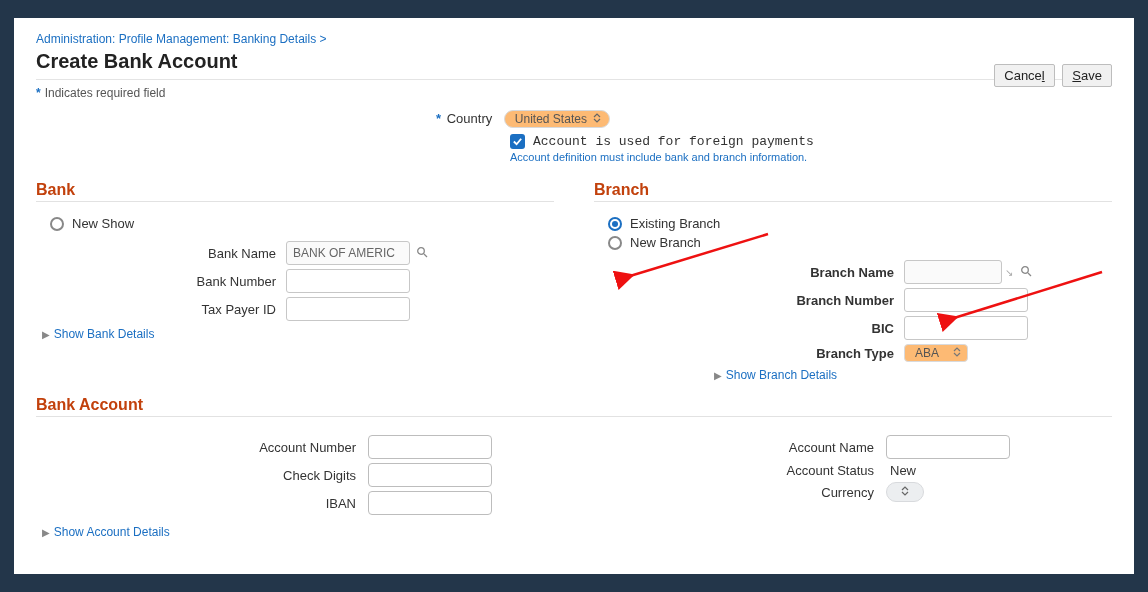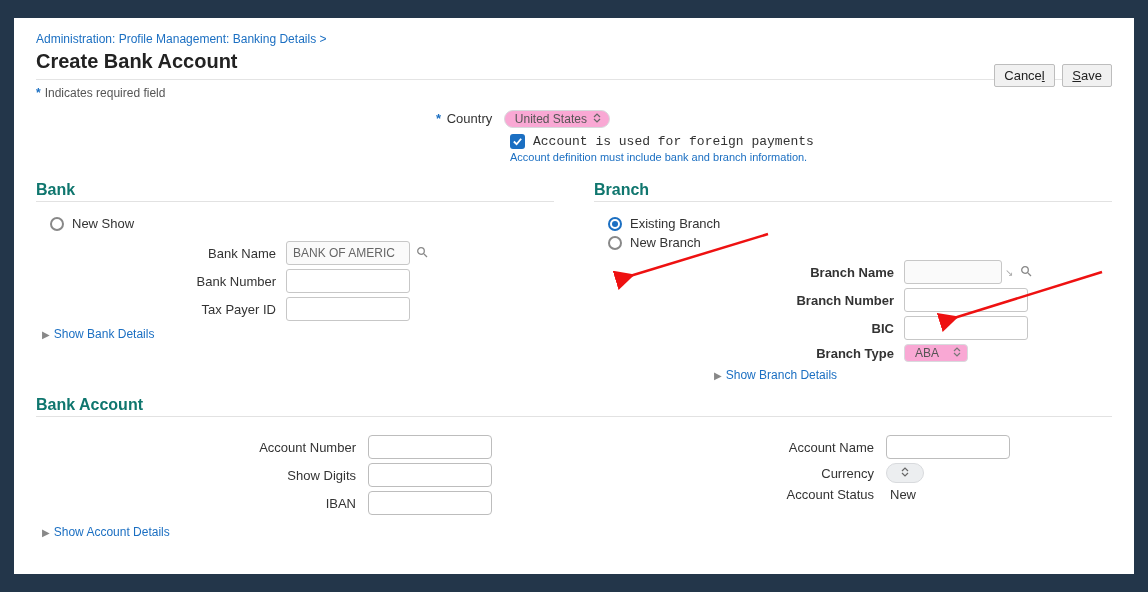--- a/index.html
+++ b/index.html
@@ -9,29 +9,29 @@
   h1.title{font-size:20px;font-weight:bold;margin:2px 0 6px 0;color:#222;}
   .top-actions{position:absolute;right:22px;top:46px;}
   .btn{background:#f1f1f1;border:1px solid #bdbdbd;border-radius:2px;padding:3px 9px;font-size:13px;color:#222;cursor:pointer;margin-left:4px;}
   .btn u{text-decoration:underline;}
   hr.sep{border:none;border-top:1px solid #e4e4e4;margin:4px 0 6px 0;}
   .req-note{font-size:12px;color:#555;margin:4px 0 10px 0;}
   .req-note .star{color:#1b6fc2;font-weight:bold;margin-right:4px;}
   .country-row{text-align:left;margin-left:400px;font-size:13px;}
   .country-row .star{color:#1b6fc2;font-weight:bold;margin-right:2px;}
   .country-row label{font-weight:normal;color:#333;margin-right:8px;}
-  .select-pill{display:inline-flex;align-items:center;background:#f9a8d4;border:1px solid #d8dadd;border-radius:11px;padding:1px 8px 1px 10px;font-size:12px;color:#555;}
+  .select-pill{display:inline-flex;align-items:center;background:#fdba74;border:1px solid #d8dadd;border-radius:11px;padding:1px 8px 1px 10px;font-size:12px;color:#555;}
   .select-pill .caret{margin-left:6px;font-size:10px;line-height:1;color:#666;}
   .chk-row{margin:6px 0 2px 474px;display:flex;align-items:center;gap:8px;font-family:Liberation Mono, monospace;}
   .chk{width:15px;height:15px;border-radius:3px;background:#1b6fc2;display:inline-flex;align-items:center;justify-content:center;}
   .chk svg{width:11px;height:11px;}
   .hint{color:#1b6fc2;font-size:11px;margin:2px 0 10px 474px;}
   .cols{display:flex;gap:40px;}
   .col{flex:1;}
-  h2.section{font-size:16px;font-weight:bold;color:#0f766e;margin:8px 0 2px 0;}
+  h2.section{font-size:16px;font-weight:bold;color:#c2410c;margin:8px 0 2px 0;}
   hr.section-sep{border:none;border-top:1px solid #e2e2e2;margin:2px 0 14px 0;}
   .radio-row{display:flex;align-items:center;gap:8px;margin:4px 0 4px 14px;font-size:13px;color:#333;}
   .radio{width:14px;height:14px;border:2px solid #888;border-radius:50%;display:inline-block;position:relative;box-sizing:border-box;}
   .radio.checked{border-color:#1b6fc2;}
   .radio.checked::after{content:"";position:absolute;top:2px;left:2px;width:6px;height:6px;background:#1b6fc2;border-radius:50%;}
   .form-row{display:flex;align-items:center;margin:4px 0;}
   .form-row label{width:240px;text-align:right;padding-right:10px;font-size:13px;color:#333;font-weight:bold;}
   .form-row label.light{font-weight:normal;}
   .txt{border:1px solid #c7c7c7;border-radius:3px;padding:3px 6px;font-size:12px;height:16px;width:110px;background:#fff;}
   .txt.ro{background:#fafafa;color:#666;}
@@ -193,46 +193,46 @@
       <h2 class="section">Bank Account</h2>
       <hr class="section-sep">
 
       <div class="acct-cols">
         <div class="acct-col">
           <div class="acct-row">
             <label>Account Number</label>
             <input class="txt2" style="">
           </div>
           <div class="acct-row">
-            <label>Show Digits</label>
+            <label>Check Digits</label>
             <input class="txt2" style="">
           </div>
           <div class="acct-row">
             <label>IBAN</label>
             <input class="txt2" style="">
           </div>
         </div>
         <div class="acct-col">
           <div class="acct-row">
             <label style="width:270px">Account Name</label>
             <input class="txt2" style="">
+          </div>
+          <div class="acct-row">
+            <label style="width:270px">Account Status</label>
+            <span class="val-static">New</span>
           </div>
           <div class="acct-row">
             <label style="width:270px">Currency</label>
             <span class="cur-pill">
               <span class="caret">
                 <svg width="8" height="10" viewBox="0 0 8 10">
                     <path d="M1 4 L4 1 L7 4 M1 6 L4 9 L7 6" stroke="#666" stroke-width="1.2" fill="none"></path>
                   </svg>
               </span>
             </span>
-          </div>
-          <div class="acct-row">
-            <label style="width:270px">Account Status</label>
-            <span class="val-static">New</span>
           </div>
         </div>
       </div>
 
       <div class="disclose">
         <span class="tri">▶</span>
         <span>Show Account Details</span>
       </div>
     </div>
 

